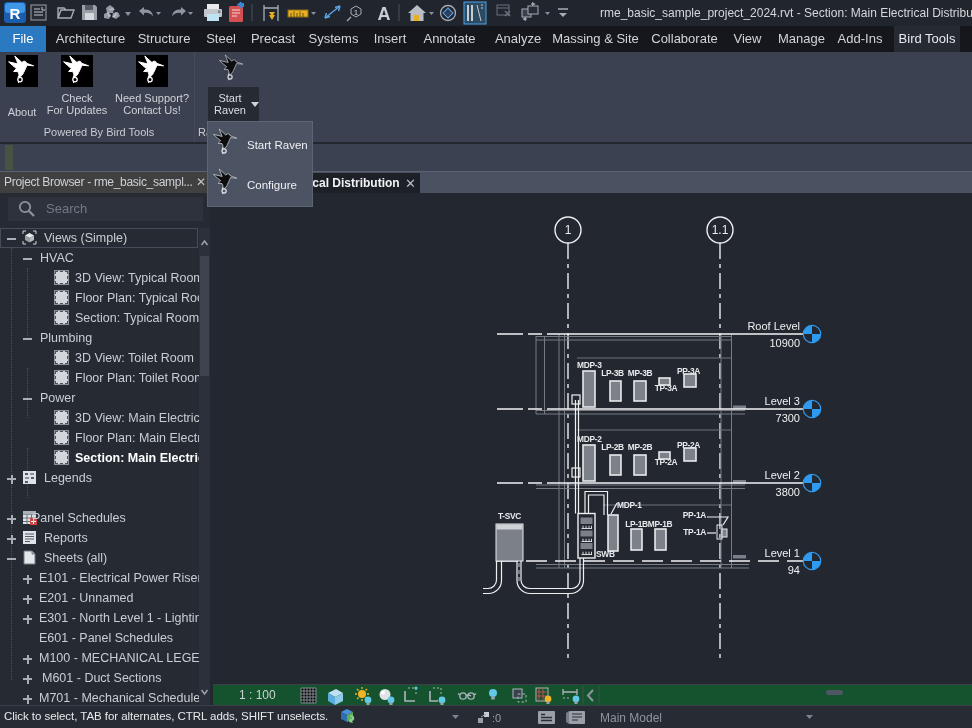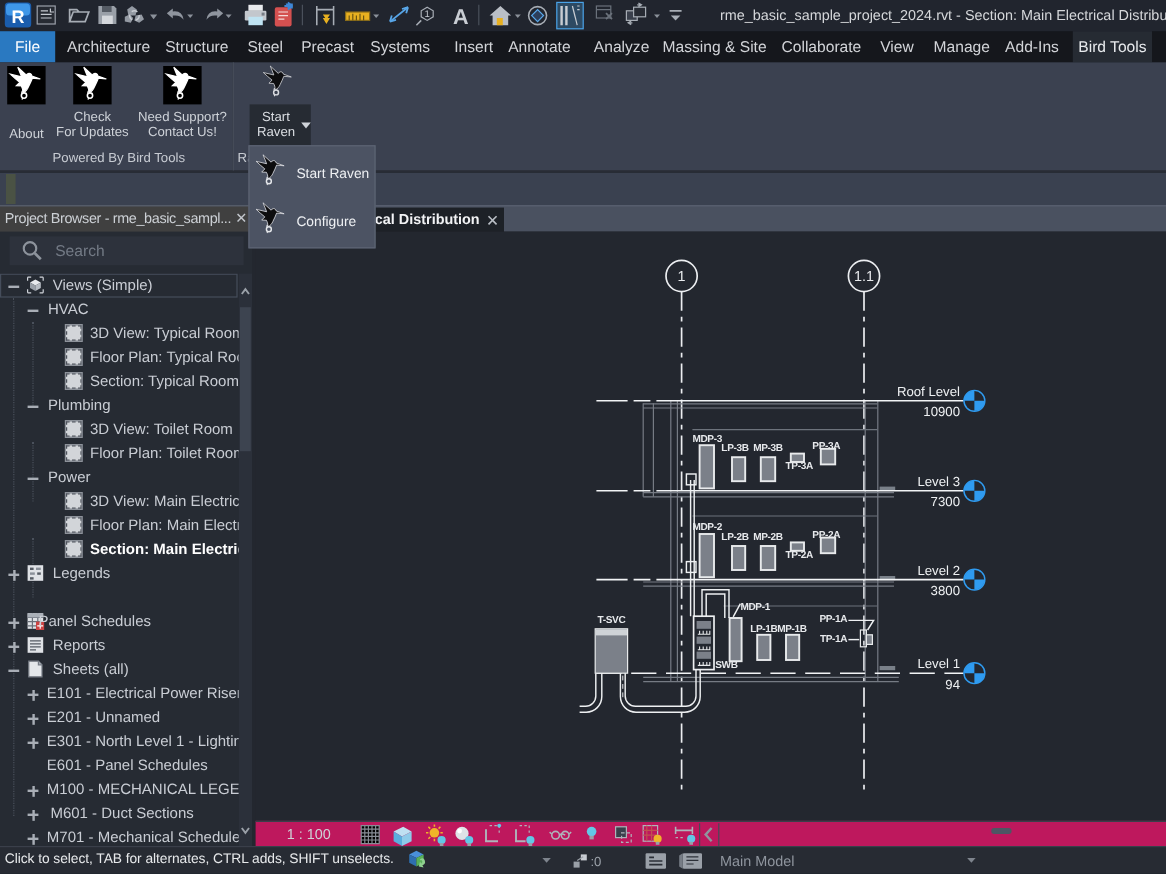--- a/index.html
+++ b/index.html
@@ -56,21 +56,21 @@
   .exp.plus::after { content:""; position:absolute; left:3.5px; top:0.5px; width:2px; height:9px; background:#a9aeb6; }
   .pico { position:absolute; top:2px; width:15px; height:15px; }
   .vico { position:absolute; width:13px; height:13px; top:3px; background:#d2d5d9;
     border:1px dashed #4d525b; outline:1px solid #8d929a; }
   #pb-scroll { left:199px; top:57px; width:11px; height:477px; background:#2b303a; }
 
   
   #canvas { left:213px; top:193px; width:759px; height:512px; background:#23272f; }
 
   
-  #viewbar { left:213px; top:684px; width:759px; height:21px; background:#be185d;
+  #viewbar { left:213px; top:684px; width:759px; height:21px; background:#14532d;
     border-top:1px solid #3a3f4a; }
   #vb-scale { left:26px; top:3px; font-size:12px; color:#ced2d7; }
 
   
   #statusbar { left:0; top:705px; width:972px; height:23px; background:#272b33;
     border-top:1px solid #3a3f4a; }
   #status-text { left:4px; top:4px; font-size:11.5px; letter-spacing:-0.05px; color:#e7e9eb; }
   #sb-mainmodel { left:600px; top:5px; font-size:12px; color:#8f959e; }
 
   
@@ -198,21 +198,21 @@
   </div>
   <div class="abs" id="title-text">rme_basic_sample_project_2024.rvt - Section: Main Electrical Distribution</div>
 
   <div class="abs" id="tabbar">
     <div class="rtab" id="tab-file">File</div>
     <div class="rtab" style="left:52px;width:77px;">Architecture</div>
     <div class="rtab" style="left:133px;width:62px;">Structure</div>
     <div class="rtab" style="left:202px;width:38px;">Steel</div>
     <div class="rtab" style="left:248px;width:50px;">Precast</div>
     <div class="rtab" style="left:306px;width:55px;">Systems</div>
-    <div class="rtab" style="left:369px;width:42px;text-align:right;">Insert</div>
+    <div class="rtab" style="left:369px;width:42px;">Insert</div>
     <div class="rtab" style="left:419px;width:61px;">Annotate</div>
     <div class="rtab" style="left:492px;width:52px;">Analyze</div>
     <div class="rtab" style="left:551px;width:89px;">Massing &amp; Site</div>
     <div class="rtab" style="left:648px;width:73px;">Collaborate</div>
     <div class="rtab" style="left:729px;width:37px;">View</div>
     <div class="rtab" style="left:774px;width:55px;text-align:center;">Manage</div>
     <div class="rtab" style="left:835px;width:50px;">Add-Ins</div>
     <div class="rtab" id="tab-bird" style="left:894px;width:66px;">Bird Tools</div>
   </div>
 

